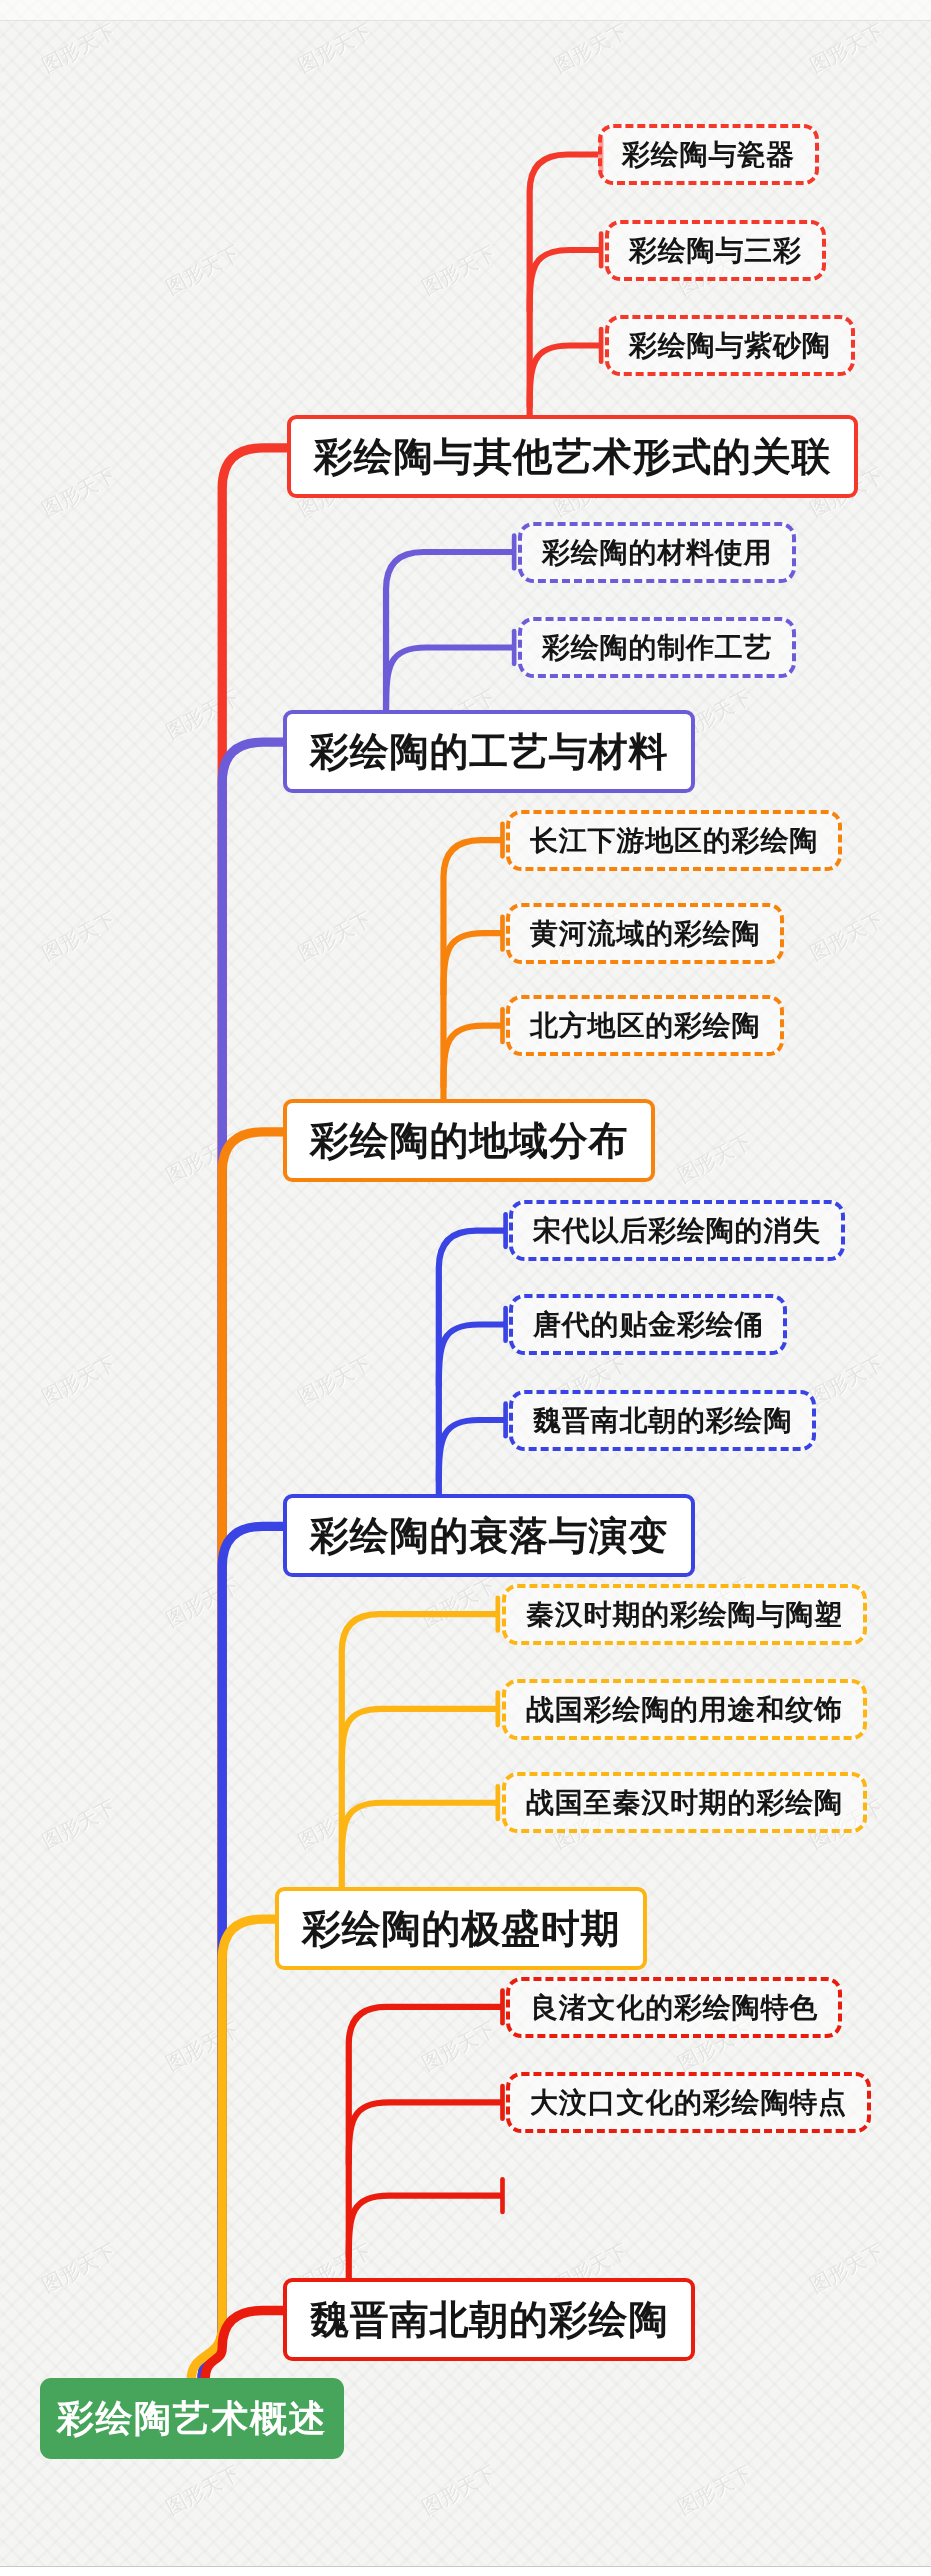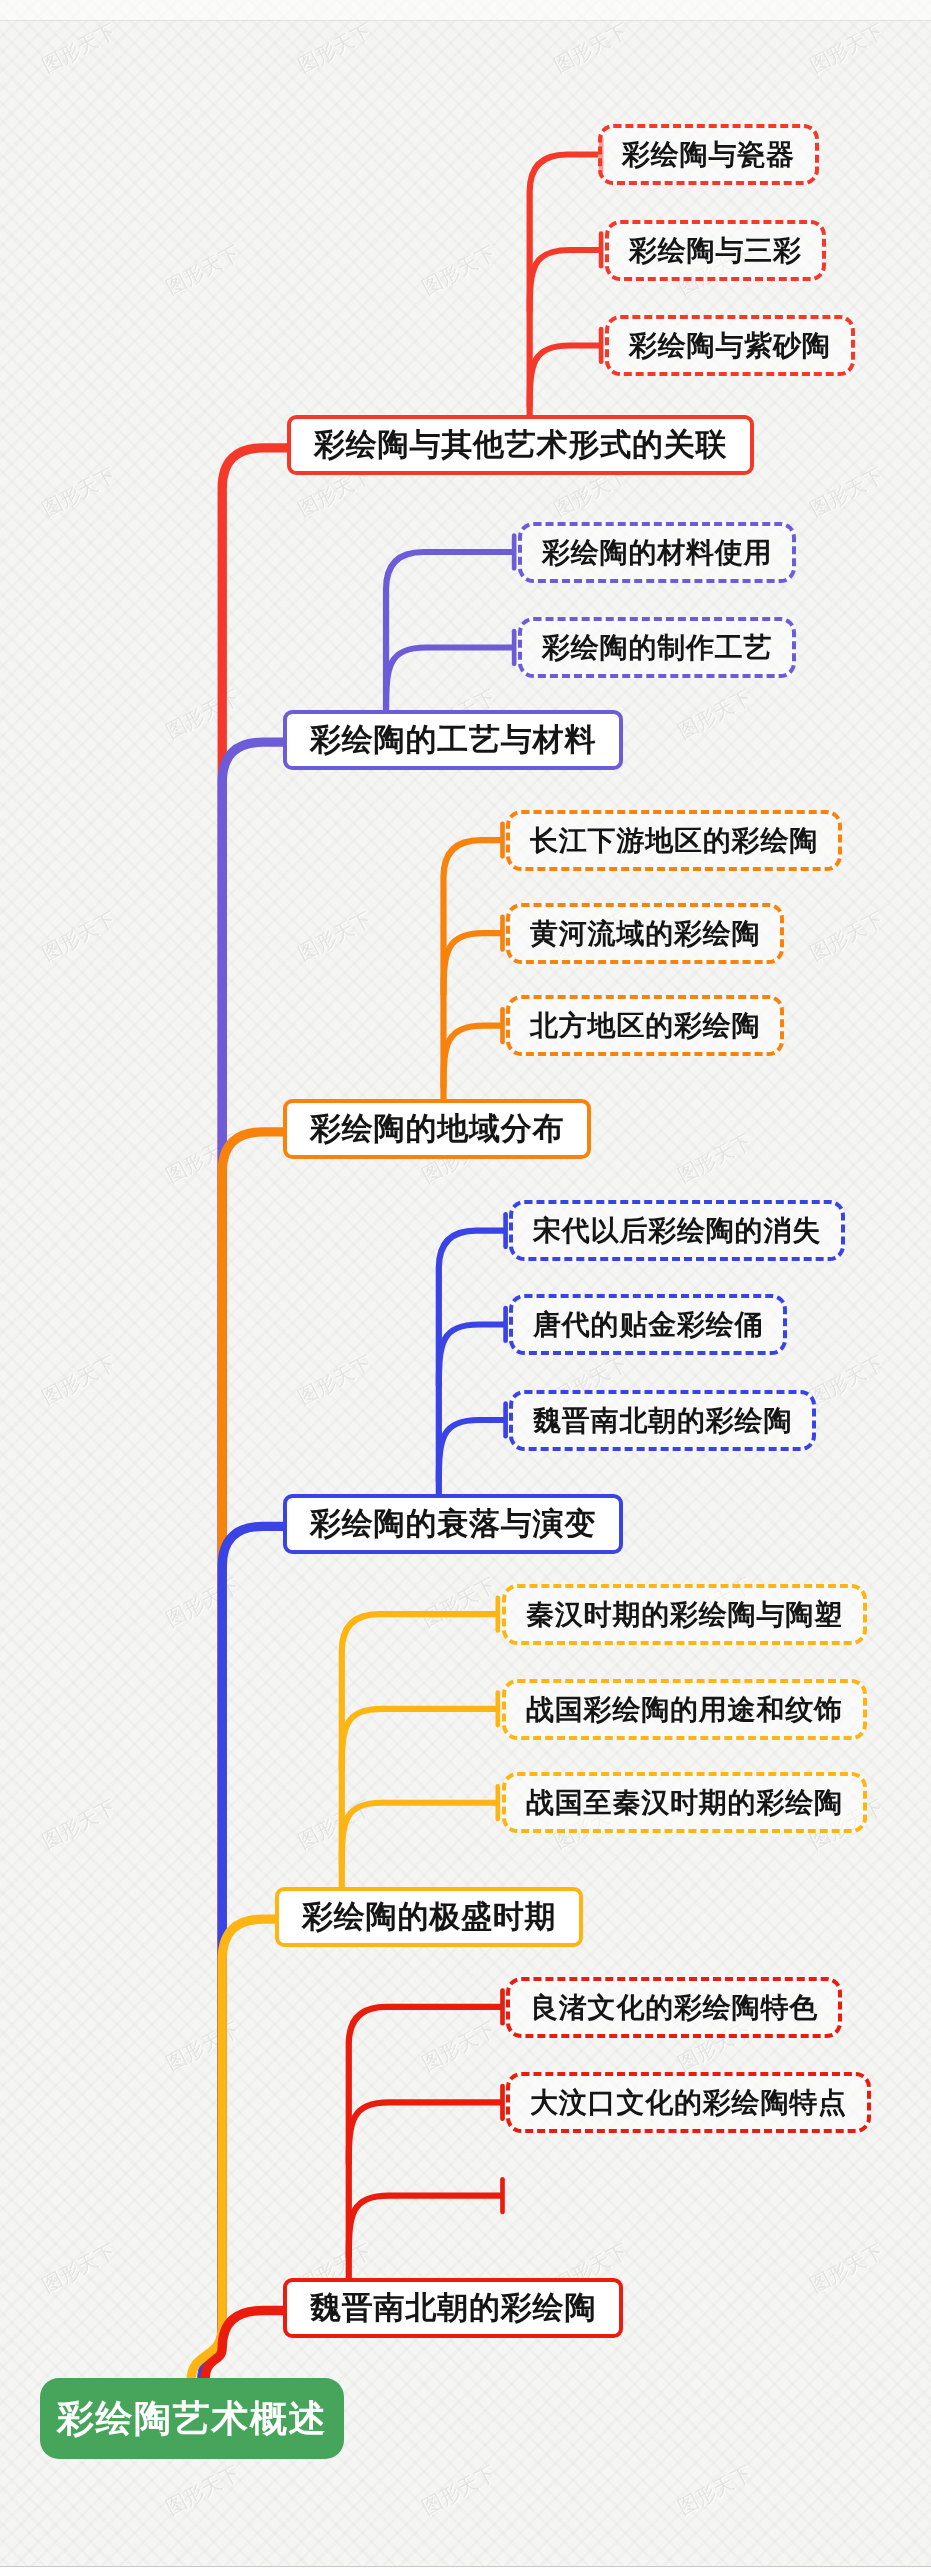--- a/index.html
+++ b/index.html
@@ -33,22 +33,22 @@
   .node{
     position:absolute;z-index:2;
     display:flex;align-items:center;
     white-space:nowrap;
     color:#151515;
     letter-spacing:0.8px;
     text-shadow:0 0 2.3px #ffffff,0 0 0.8px #ffffff;
     box-sizing:border-box;
   }
   .heading{
-    height:60px;padding:0 23px;
-    font-size:31px;font-weight:600;
+    height:83px;padding:0 23px;
+    font-size:39px;font-weight:600;
     background:#ffffff;
     border:4.7px solid #888;
     border-radius:9.3px;
   }
   .child{
     height:61px;padding:0 20px;
     font-size:28px;font-weight:600;
     background:rgba(255,255,255,0.5);
     border:4.7px dashed #888;
     border-radius:15.5px;
@@ -202,18 +202,18 @@
 
   <div class="node child" style="left: 502px; top: 1584px; border-color: rgb(252, 181, 19);">秦汉时期的彩绘陶与陶塑</div>
   <div class="node child" style="left: 502px; top: 1679px; border-color: rgb(252, 181, 19);">战国彩绘陶的用途和纹饰</div>
   <div class="node child" style="left: 502px; top: 1772px; border-color: rgb(252, 181, 19);">战国至秦汉时期的彩绘陶</div>
   <div class="node heading" style="left: 275px; top: 1887px; border-color: rgb(252, 181, 19);">彩绘陶的极盛时期</div>
 
   <div class="node child" style="left: 506px; top: 1977px; border-color: rgb(233, 28, 13);">良渚文化的彩绘陶特色</div>
   <div class="node child" style="left: 506px; top: 2072px; border-color: rgb(233, 28, 13);">大汶口文化的彩绘陶特点</div>
   <div class="node heading" style="left: 283px; top: 2278px; border-color: rgb(233, 28, 13);">魏晋南北朝的彩绘陶</div>
 
-  <div class="root" style="background: rgb(70, 164, 91); border-radius: 19px;">彩绘陶艺术概述</div>
+  <div class="root" style="background: rgb(70, 164, 91);">彩绘陶艺术概述</div>
 
   <div class="bottom-line"></div>
   <div class="bottom-strip"></div>
 </div>
 
 
 </body></html>

